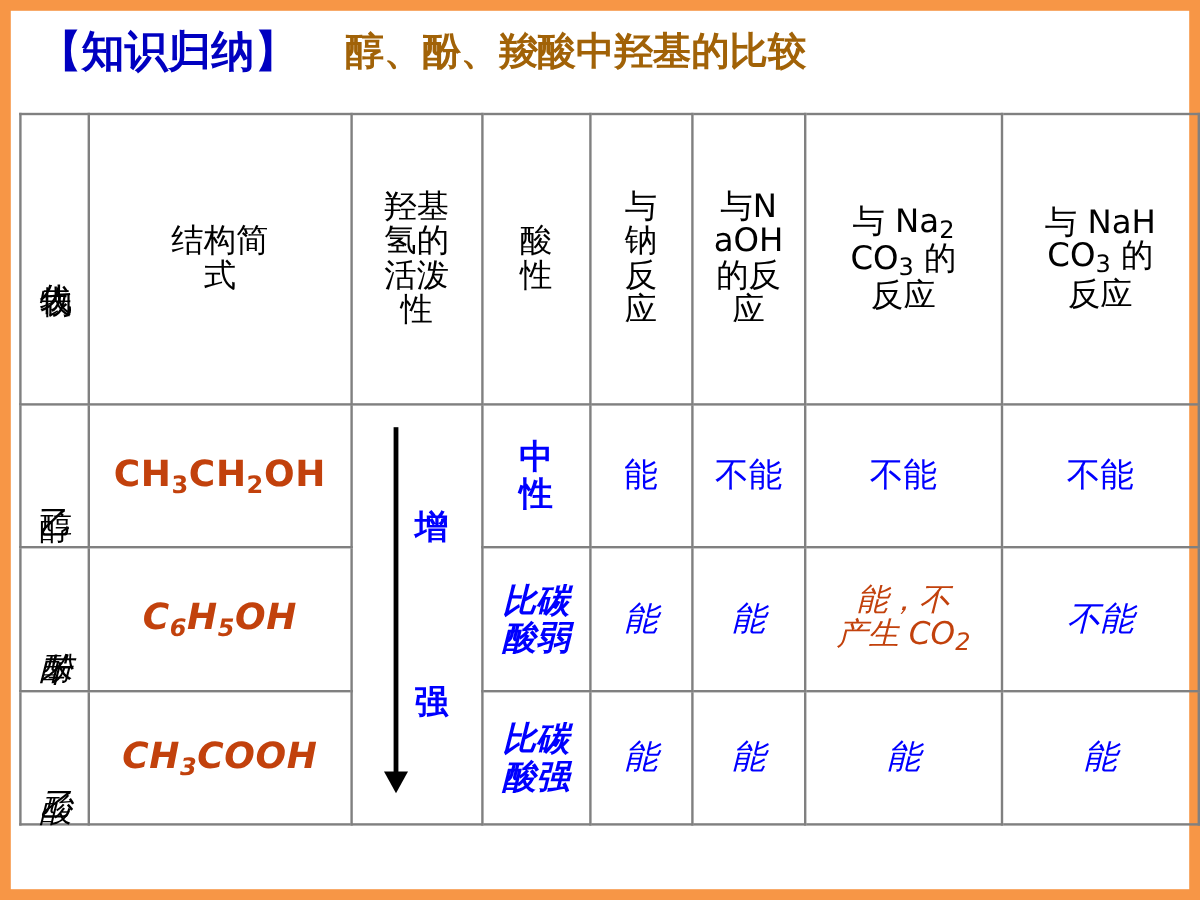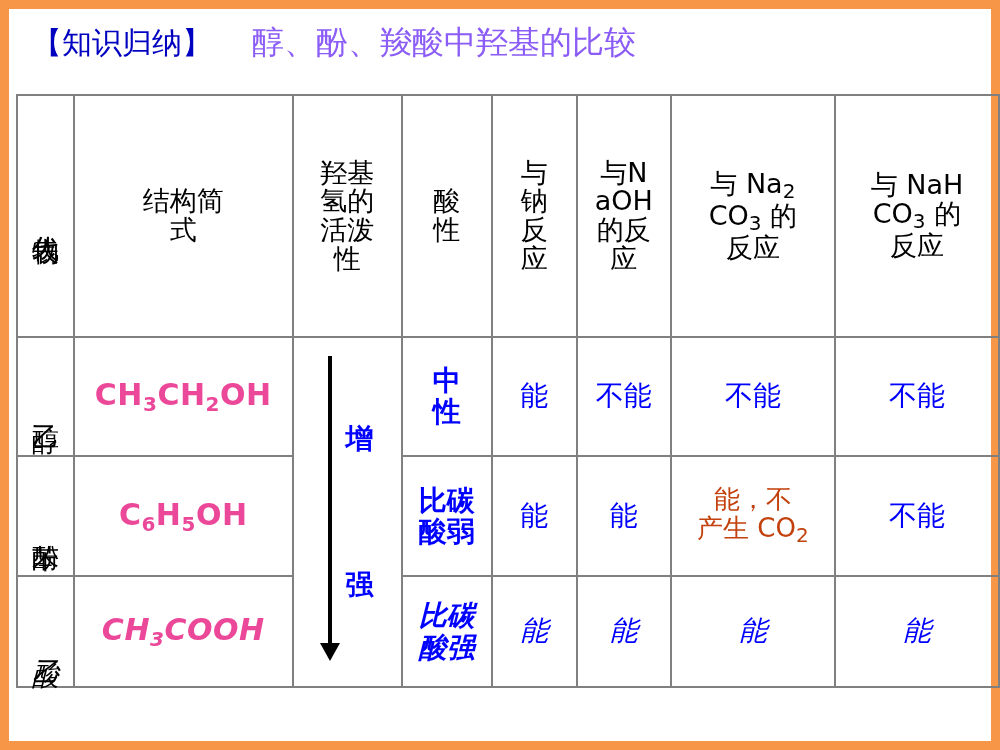--- a/index.html
+++ b/index.html
@@ -30,30 +30,30 @@
     top: 6px;
     width: 982px;
     height: 56px;
     display: flex;
     align-items: center;
     padding-left: 14px;
     box-sizing: border-box;
   }
   .header-tag {
     font-family: "DejaVu Sans", sans-serif;
-    font-size: 30px;
+    font-size: 36px;
     color: #0000C0;
-    font-weight: normal;
+    font-weight: bold;
     white-space: nowrap;
   }
   .header-title {
     font-family: "DejaVu Sans", sans-serif;
     font-size: 32px;
-    font-weight: normal;
-    color: #8b5cf6;
+    font-weight: bold;
+    color: #a16207;
     white-space: nowrap;
     margin-left: 40px;
   }
   table.main {
     position: absolute;
     left: 7px;
     top: 85px;
     width: 984px;
     border-collapse: collapse;
     table-layout: fixed;
@@ -96,21 +96,21 @@
   .c6 { width: 150px; }
   .c7 { width: 150px; }
 
   
   .rname {
     color: #000000;
     font-size: 27px;
     line-height: 1.08;
   }
   .formula {
-    color: #ec4899;
+    color: #c2410c;
     font-family: "DejaVu Sans", sans-serif;
     font-weight: bold;
     font-size: 30px;
     letter-spacing: 0.5px;
     white-space: nowrap;
   }
   .formula sub {
     font-size: 20px;
     vertical-align: -0.28em;
   }
@@ -124,21 +124,21 @@
     font-size: 26px;
     line-height: 1.12;
   }
   .blue-bold {
     color: #0000FF;
     font-weight: bold;
     font-size: 28px;
     line-height: 1.12;
   }
   .row1 { height: 118px; }
-  .row2 { height: 120px; }
+  .row2 { height: 120px; font-style: italic; }
   .row3 { height: 110px; font-style: italic; }
 
   
   .arrow-cell {
     position: relative;
   }
   .arrow-inner {
     position: relative;
     width: 100%;
     height: 348px;

